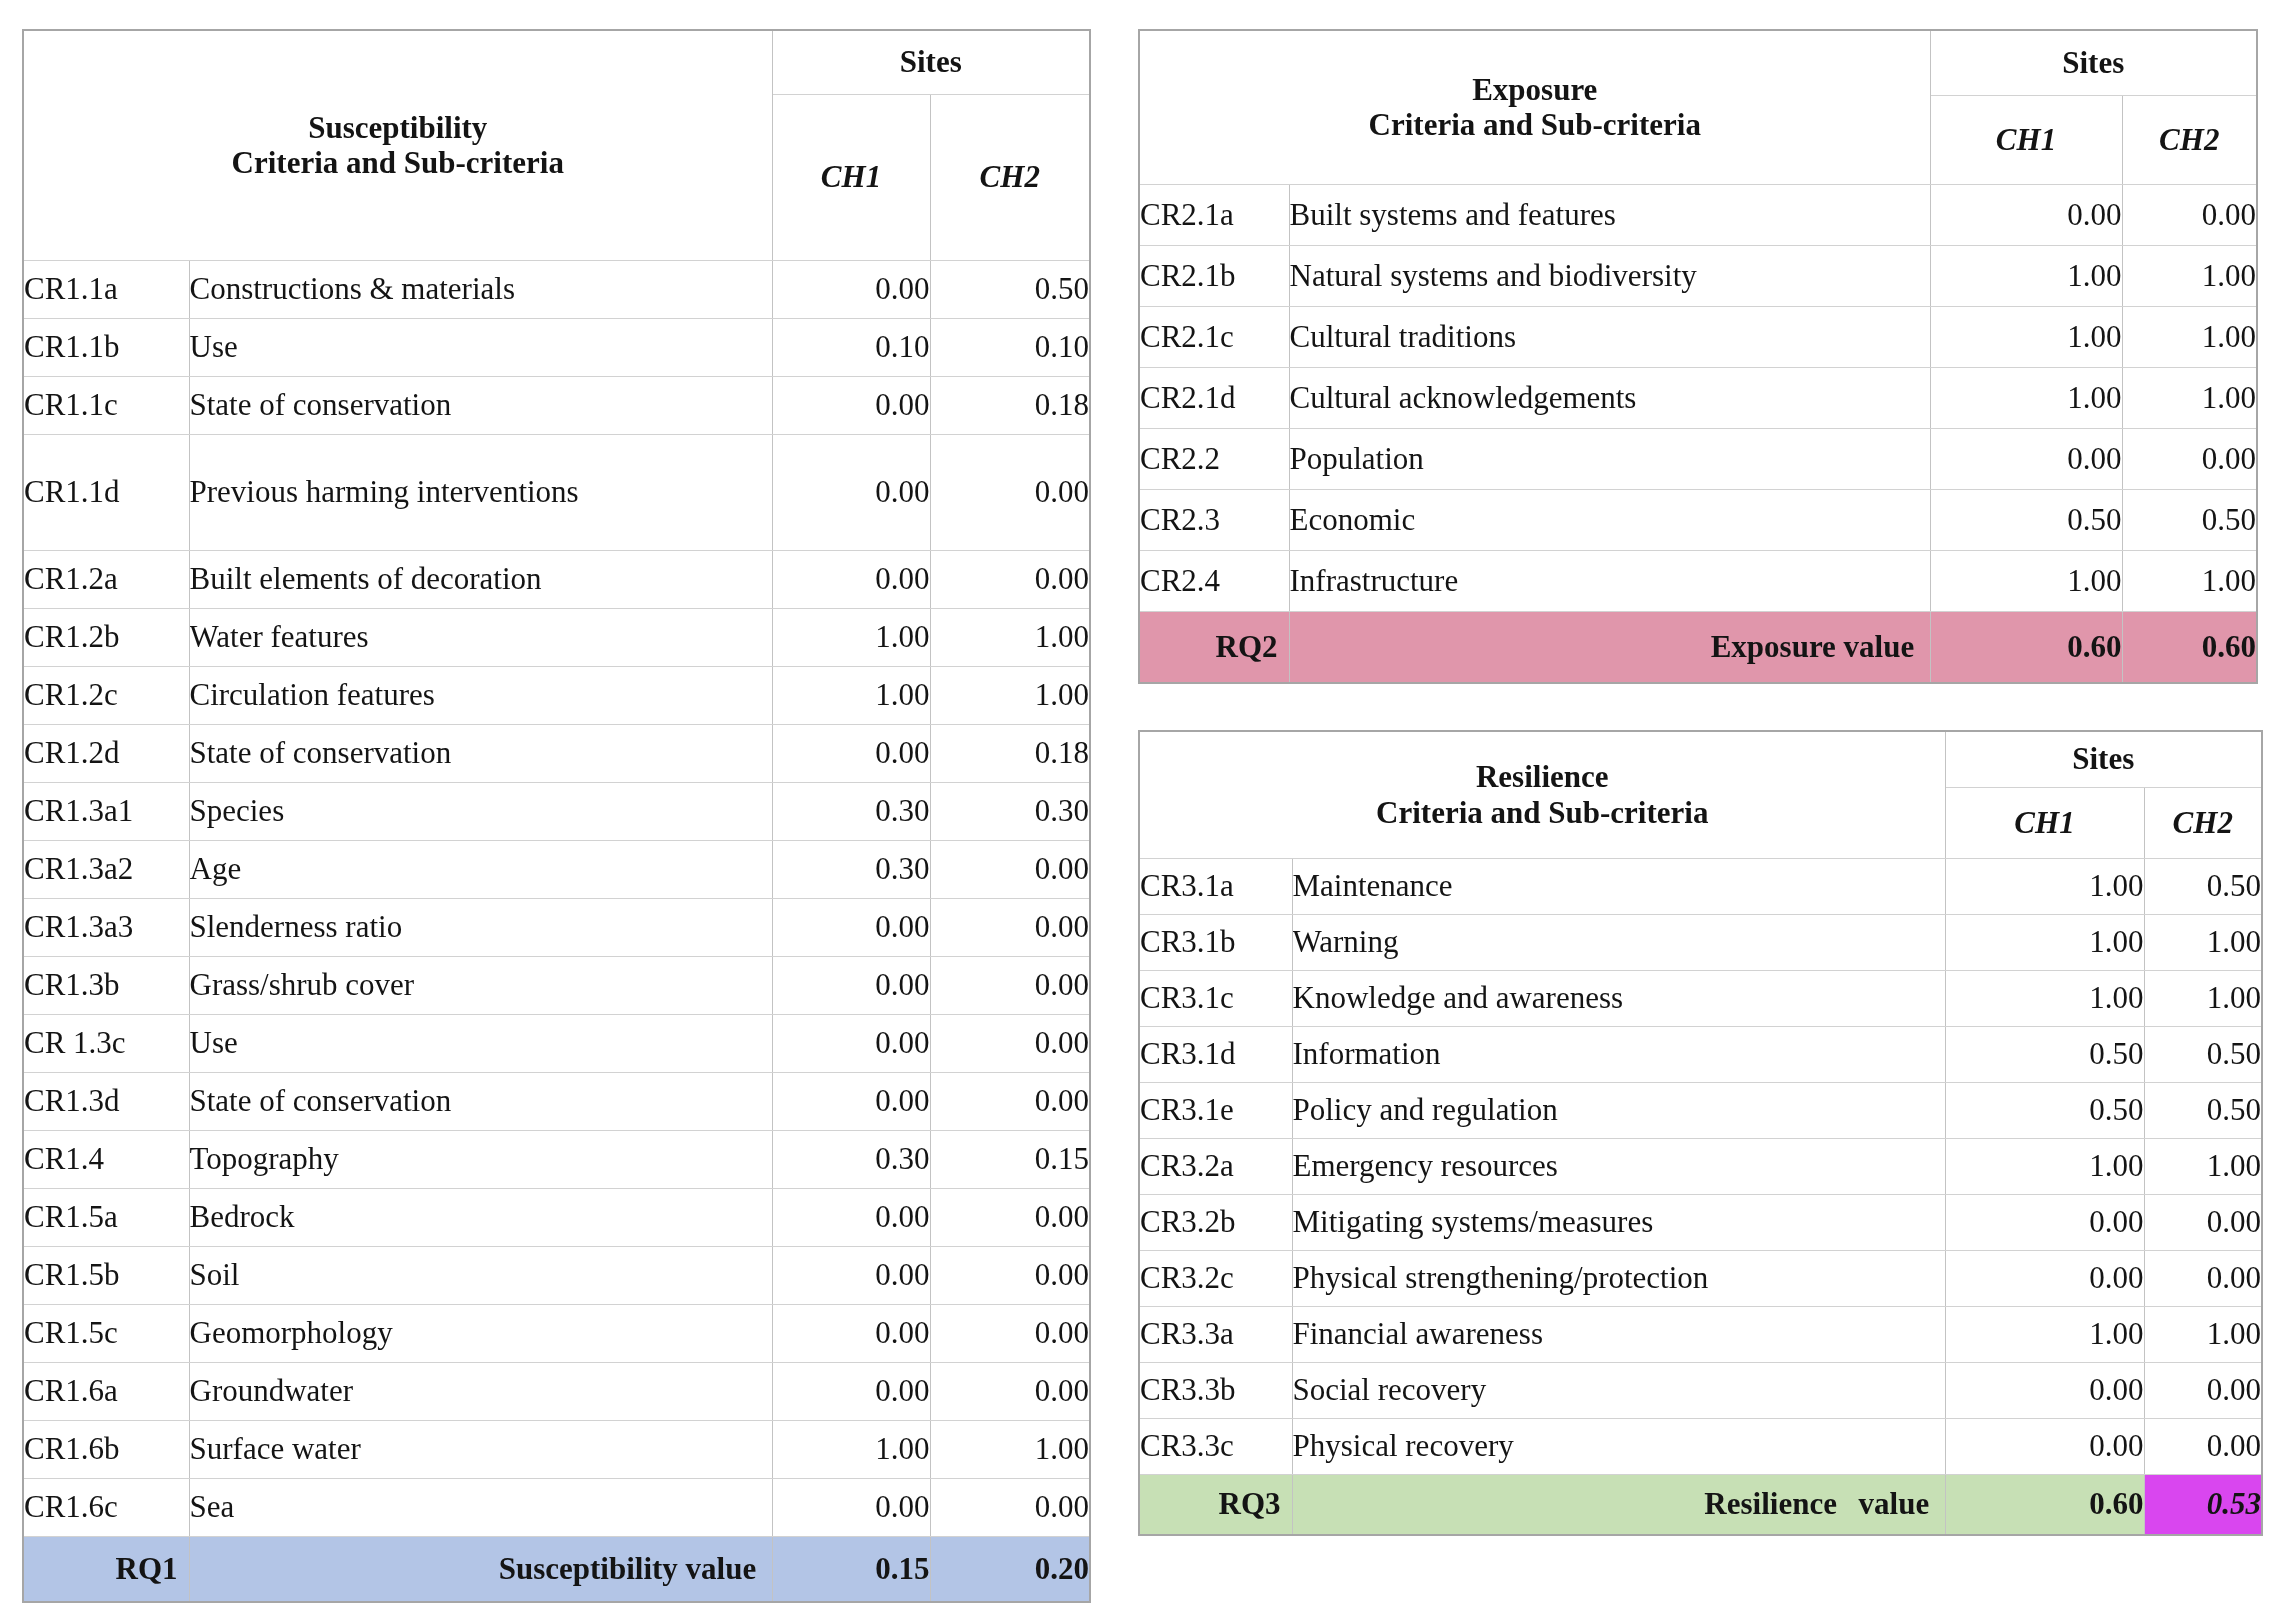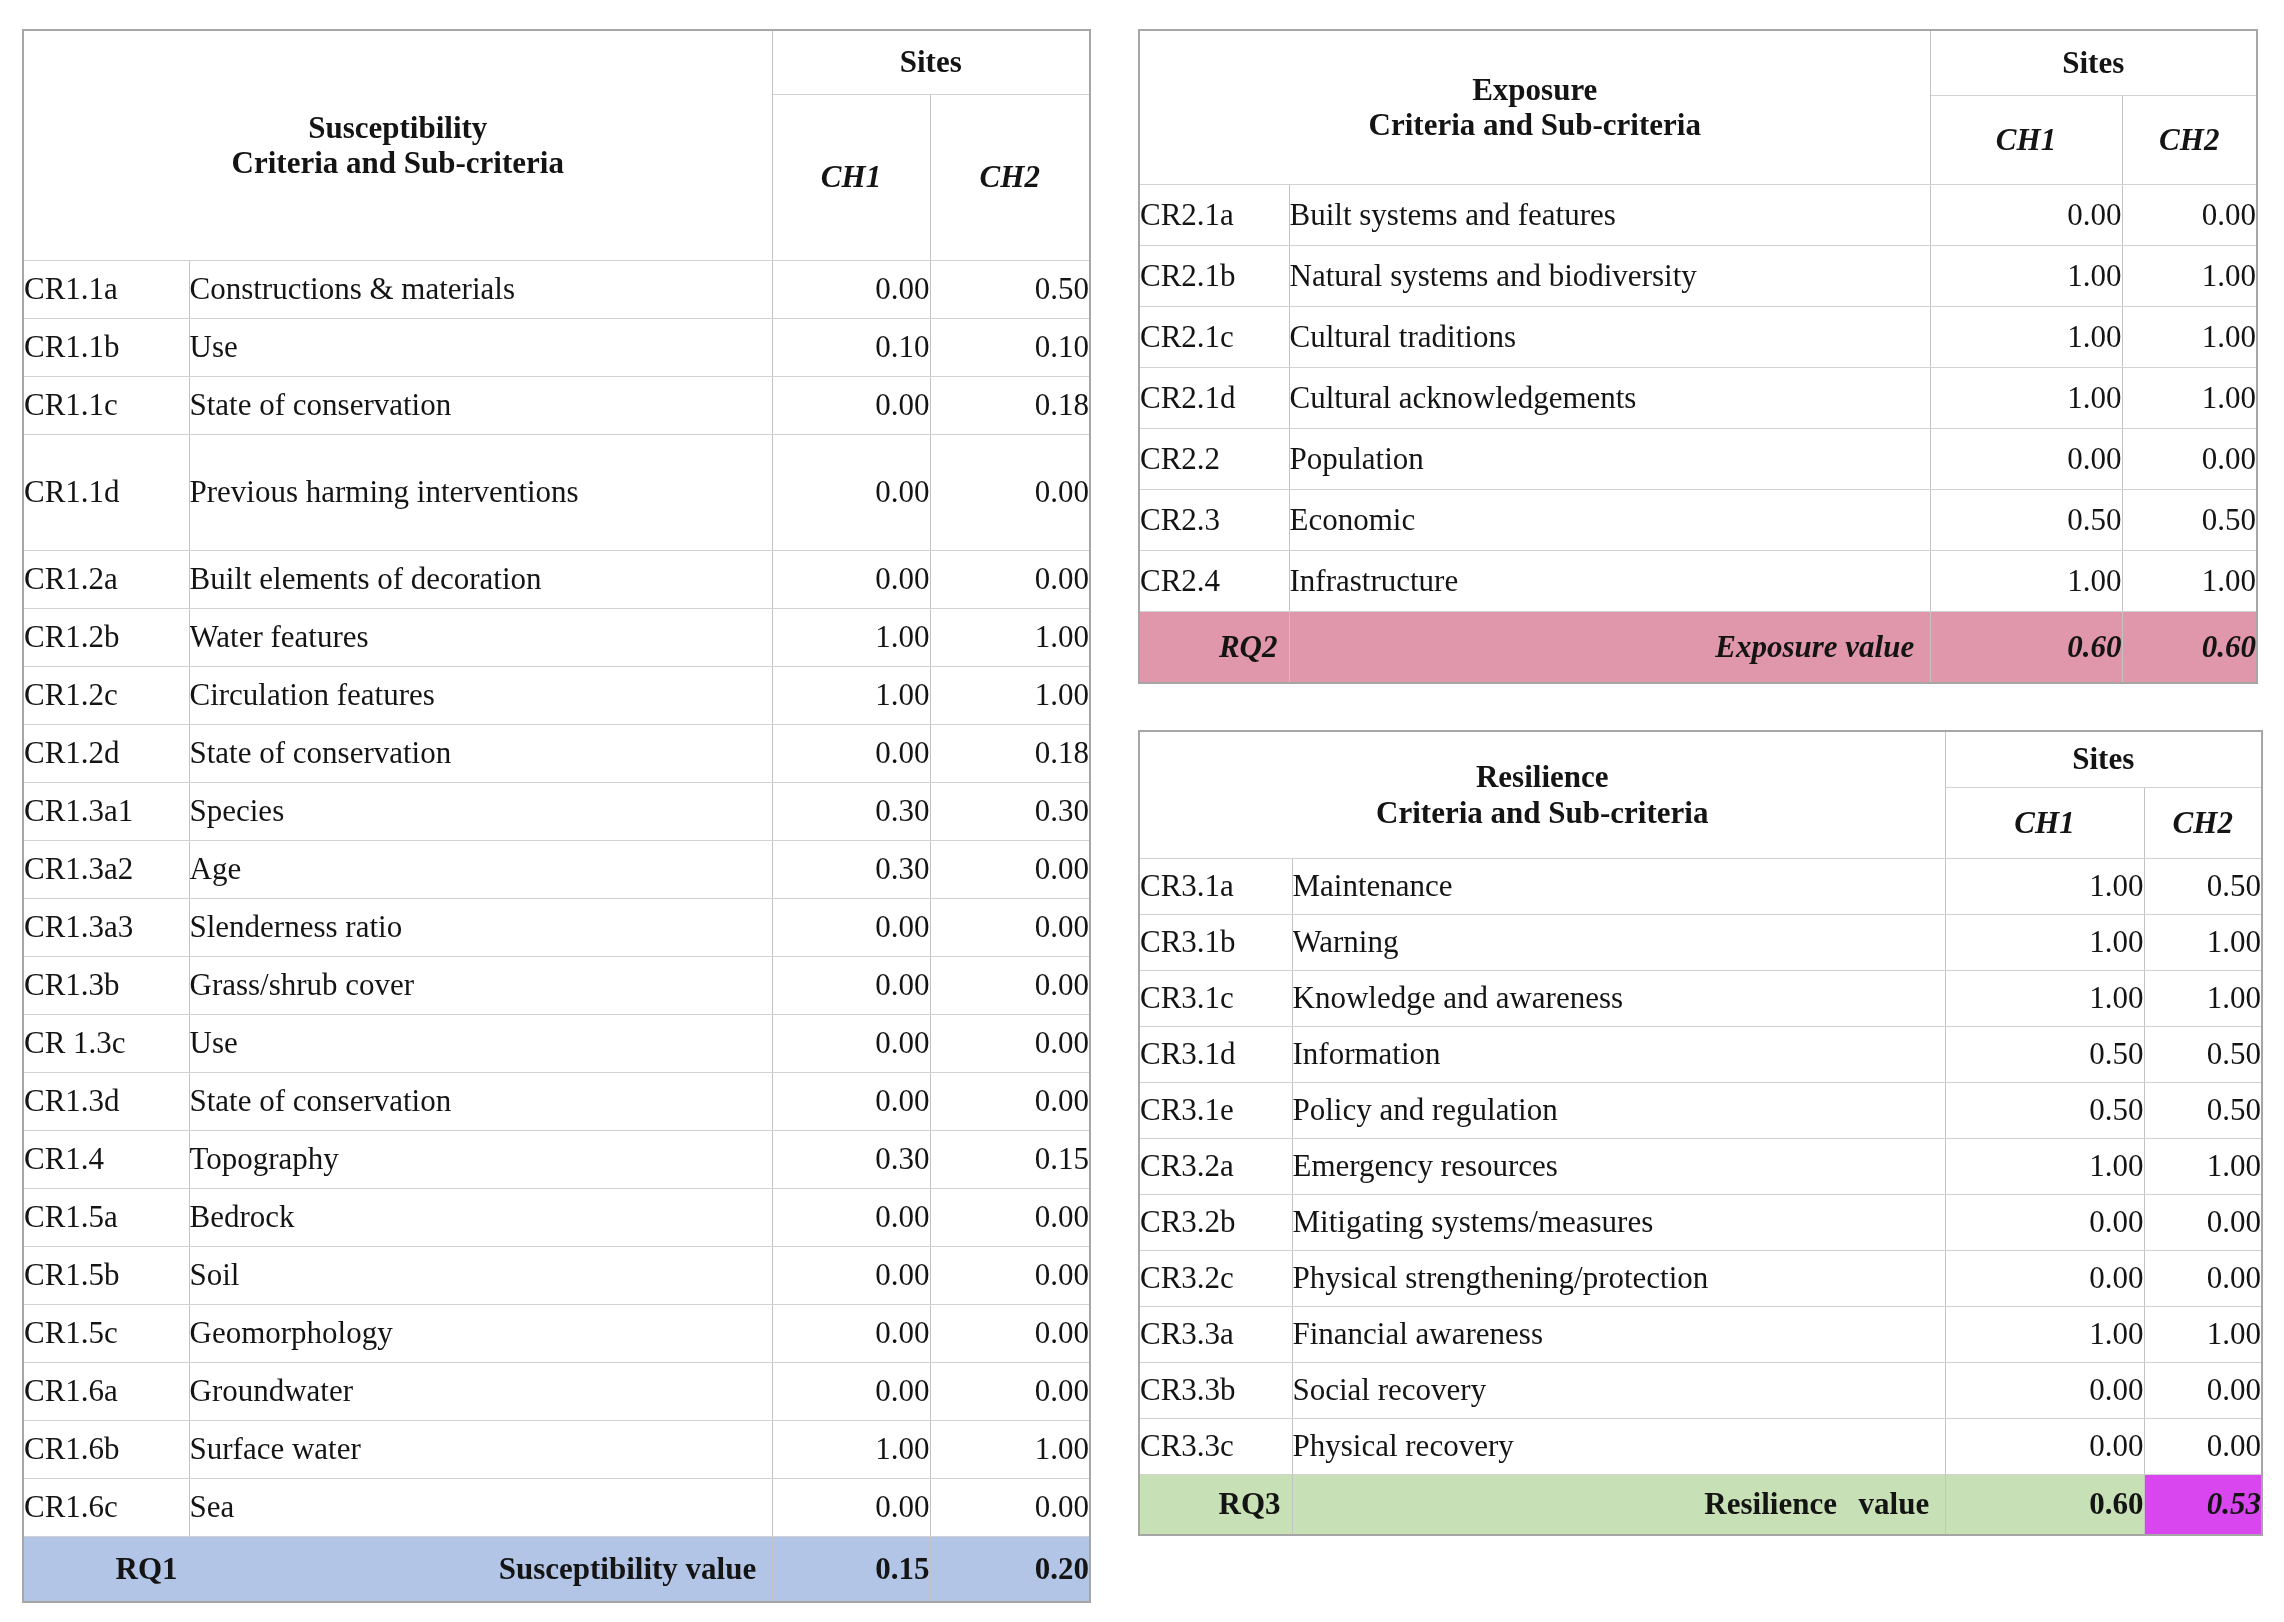--- a/index.html
+++ b/index.html
@@ -61,21 +61,21 @@
   .t-sus thead tr.r-ch{ height:166px; }
   .t-sus tbody tr{ height:58px; }
   .t-sus tbody tr:nth-of-type(4){ height:116px; }
   .t-sus tfoot tr{ height:66px; }
 
   
   .t-exp{ left:1138px; top:29px; width:1118px; }
   .t-exp thead tr.r-sites{ height:65px; }
   .t-exp thead tr.r-ch{ height:89px; }
   .t-exp tbody tr{ height:61px; }
-  .t-exp tfoot tr{ height:72px;font-style:italic; }
+  .t-exp tfoot tr{ height:72px; }
 
   
   .t-res{ left:1138px; top:730px; width:1124px; }
   .t-res thead tr.r-sites{ height:56px; }
   .t-res thead tr.r-ch{ height:71px; }
   .t-res tbody tr{ height:56px; }
   .t-res tfoot tr{ height:61px; }
   .t-res tfoot td.label{ word-spacing:0.45em;margin-top:17px; }
 </style>
 </head>

